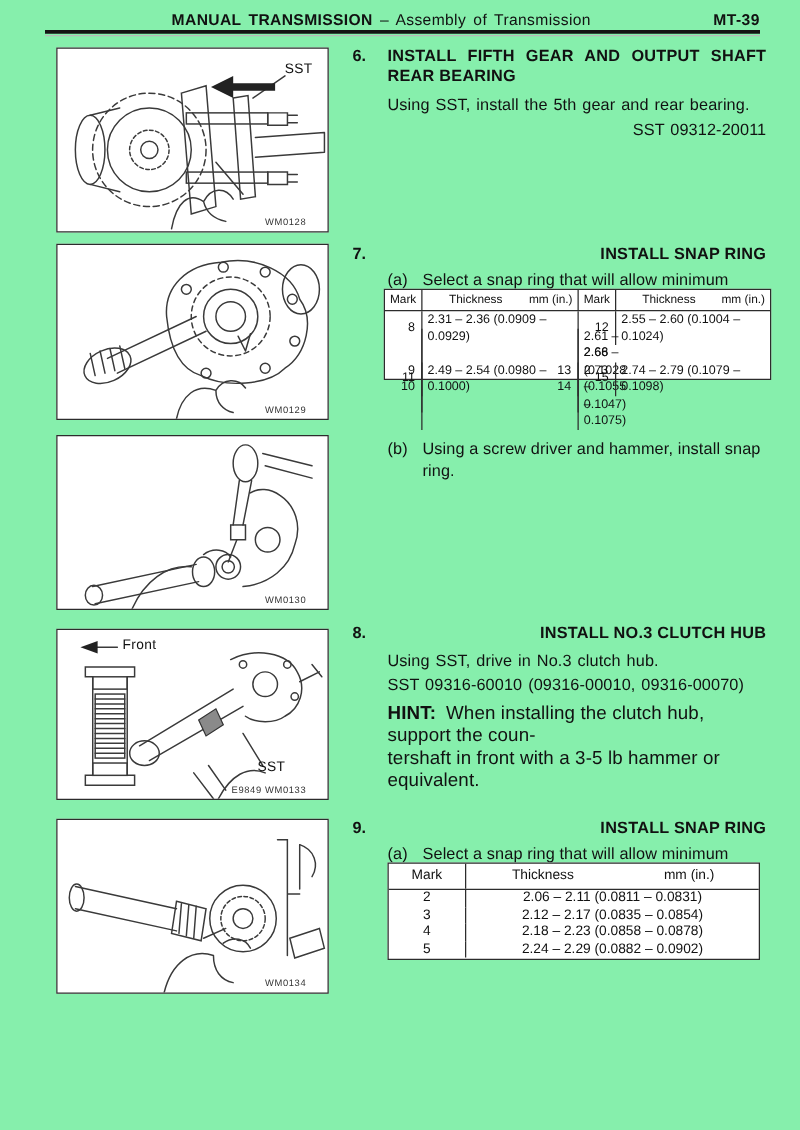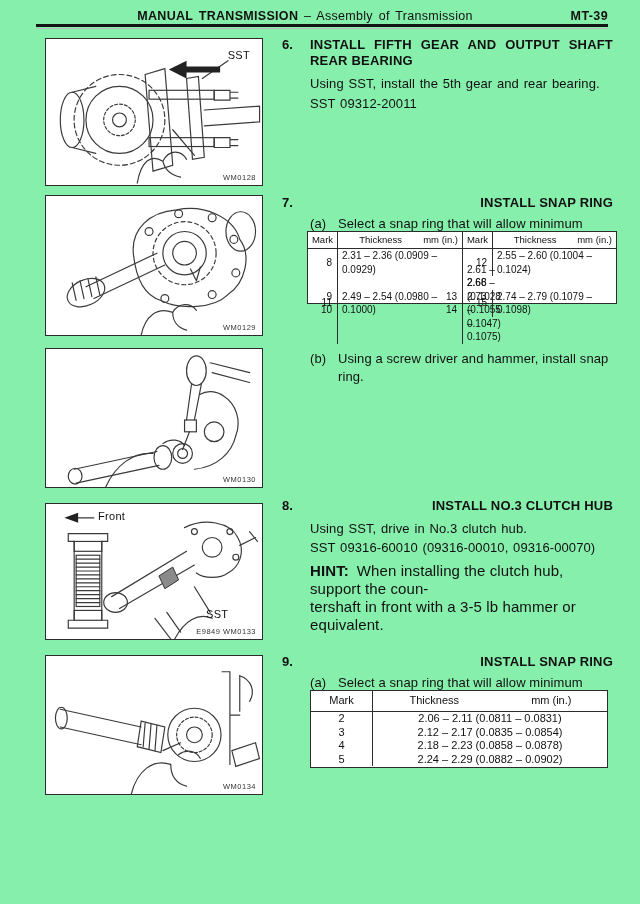--- a/index.html
+++ b/index.html
@@ -14,21 +14,21 @@
   .hdr-title { position:absolute; top:9px; left:0; width:610px; text-align:center;
     font-size:12.5px; letter-spacing:.3px; word-spacing:2px; color:#111; }
   .hdr-title b { font-weight:bold; }
   .hdr-page { position:absolute; top:9px; right:32px; font-size:12.5px; font-weight:bold; letter-spacing:.4px; }
   .hdr-rule { position:absolute; top:24px; left:36px; width:572px; height:3px; background:#141414; }
   .hdr-rule-sub { position:absolute; top:28px; left:36px; width:572px; height:1px; background:#b9b9b9; }
 
   
   .fig { position:absolute; left:45px; width:218px; border:1.6px solid #2c2c2c; background:#fff; }
   .fig svg { position:absolute; left:0; top:0; width:100%; height:100%; }
-  .fig-code { position:absolute; right:6px; bottom:3px; font-size:7.5px; letter-spacing:.5px; color:#333; }
+  .fig-code { position:absolute; right:17px; bottom:3px; font-size:7.5px; letter-spacing:.5px; color:#333; }
   .fig-label { position:absolute; font-size:11px; color:#111; letter-spacing:.3px; }
 
   
   .step { position:absolute; left:282px; width:331px; display:grid; grid-template-columns:28px 1fr; }
   .step-num { font-size:13px; font-weight:bold; }
   .step-title { font-size:13px; font-weight:bold; line-height:16px; text-align:justify; letter-spacing:.2px; }
   .step-title.single { text-align:right; }
   .body-line { font-size:13px; line-height:19px; letter-spacing:.1px; word-spacing:1px; margin-top:5px; }
   .sub-row { display:grid; grid-template-columns:28px 1fr; margin-top:4px; }
   .sub-label, .sub-text { font-size:13px; line-height:18px; letter-spacing:.1px; }
@@ -103,21 +103,21 @@
     </svg>
     <span class="fig-label" style="top:10px;right:12px;">SST</span>
     <span class="fig-code">WM0128</span>
   </div>
 
   <div class="step" style="top:37px;">
     <div class="step-num">6.</div>
     <div>
       <div class="step-title">INSTALL FIFTH GEAR AND OUTPUT SHAFT REAR BEARING</div>
       <div class="body-line">Using SST, install the 5th gear and rear bearing.</div>
-      <div class="body-line" style="margin-top:1px;">SST 09312-20011</div>
+      <div class="body-line" style="margin-top:1px;text-align:right;">SST 09312-20011</div>
     </div>
   </div>
 
   <div class="fig" style="top:195px;height:141px;">
     <svg viewBox="0 0 218 141">
       <g stroke="#3a3a3a" fill="none" stroke-width="1.2" stroke-linecap="round">
         <path d="M88,58 C86,34 104,16 132,14 C160,8 190,22 196,44 C208,60 202,88 184,100 C170,114 136,116 116,106 C96,100 90,78 88,58 Z"></path>
         <circle cx="104" cy="36" r="4"></circle>
           <circle cx="134" cy="18" r="4"></circle>
           <circle cx="168" cy="22" r="4"></circle>

